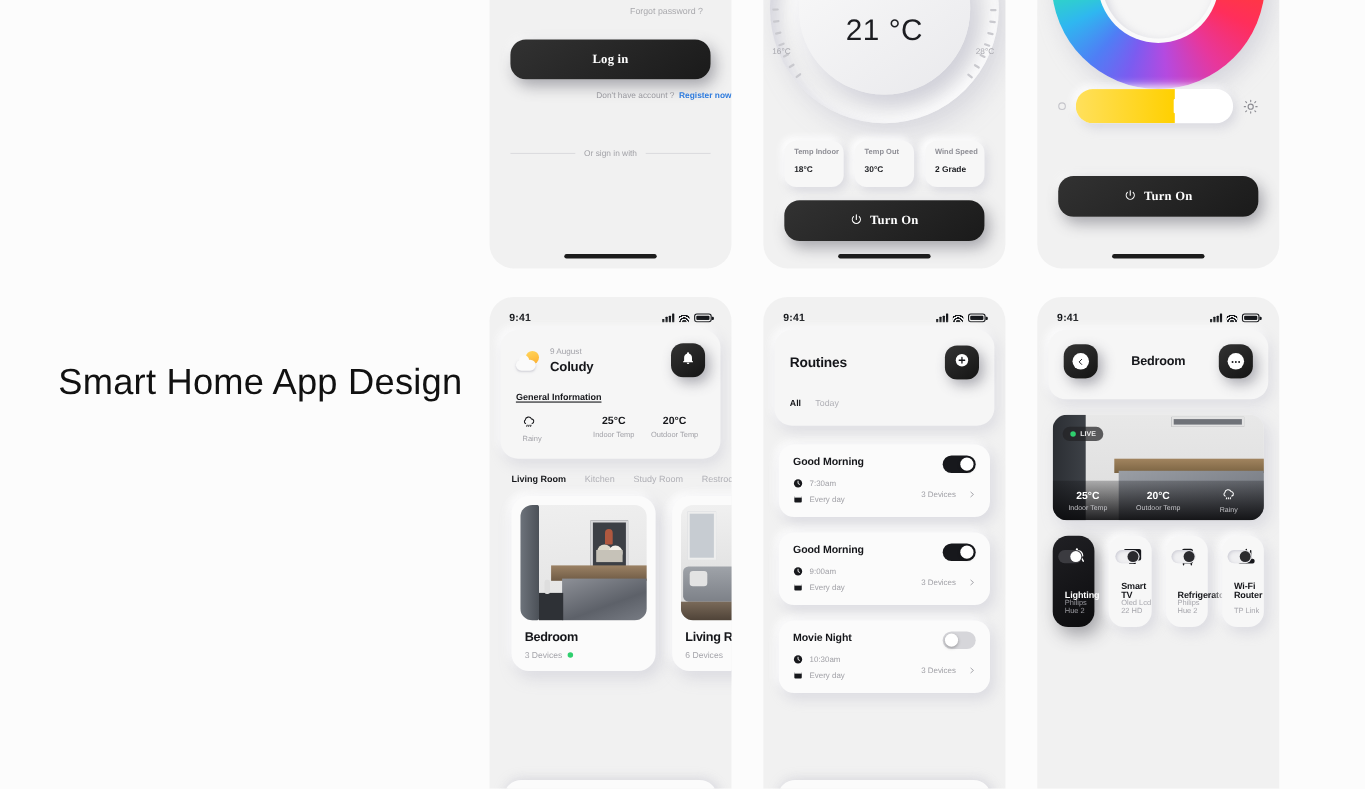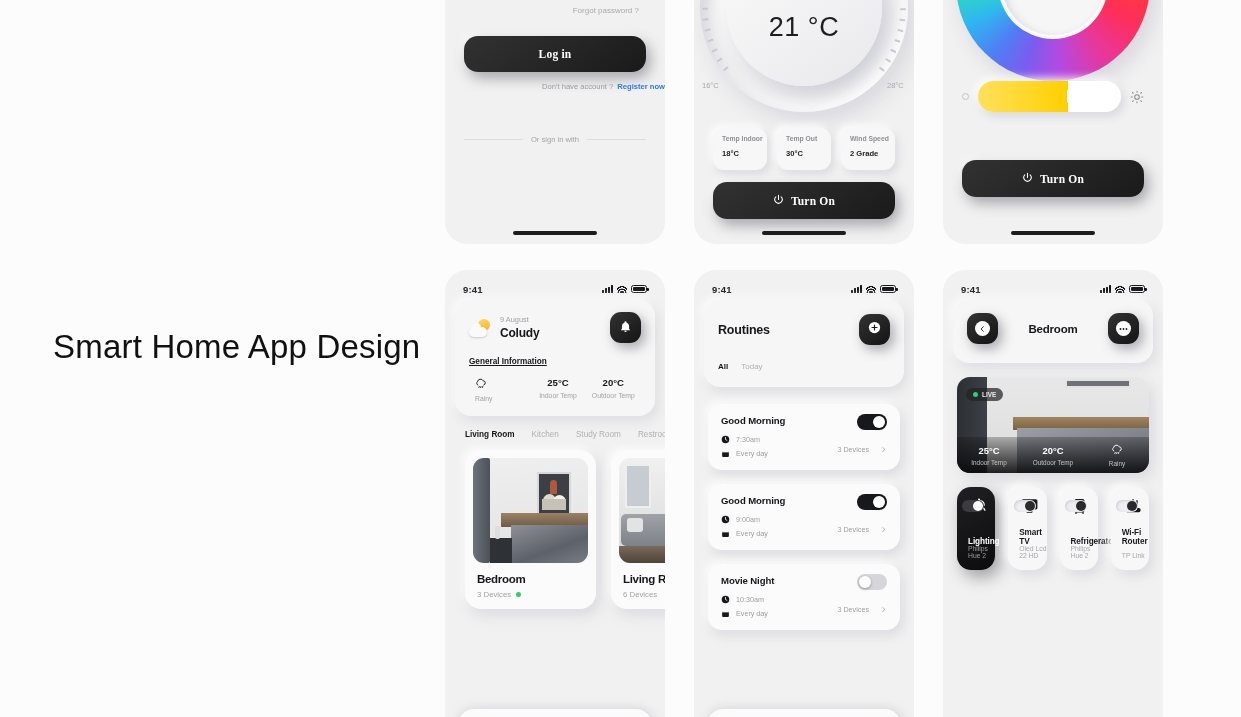--- a/index.html
+++ b/index.html
@@ -96,21 +96,21 @@
   }
   .dial-inner {
     position:absolute; inset:26px; border-radius:50%;
     background: linear-gradient(145deg,#fbfbfb,#e9e9ec);
     box-shadow: 7px 9px 18px rgba(174,174,192,.5), -6px -6px 14px rgba(255,255,255,.95);
     display:flex; align-items:center; justify-content:center;
   }
   .dial-temp { font-size:27px; font-weight:300; color:#1c1d21; letter-spacing:.5px; margin-top:38px;}
   .tick { position:absolute; width:1.5px; height:6px; background:#c9c9ce; left:50%; top:2px;
           transform-origin: 50% 102px; border-radius:1px;}
-  .tl-label { position:absolute; font-size:7.5px; color:#a8a8ae; top:43px;margin-top:39px;}
+  .tl-label { position:absolute; font-size:7.5px; color:#a8a8ae; top:43px;}
   .tl-min { left:702px; }
   .tl-max { left:887px; }
 
   .stat-row { position:absolute; left:19px; right:19px; top:129px; display:flex; gap:10px;}
   .stat { flex:1; height:42px; border-radius:11px; background:#f7f7f7;
           box-shadow: 3px 4px 9px rgba(174,174,192,.35), -3px -3px 7px rgba(255,255,255,.95);
           padding:7px 0 0 9px;}
   .stat .k { font-size:6.8px; color:#8e8e95; font-weight:600;}
   .stat .v { font-size:7.6px; color:#1c1d21; font-weight:700; margin-top:7px;}
   .turn-on-2 { position:absolute; left:19px; right:19px; top:183px; height:37px; font-size:11.5px;}

